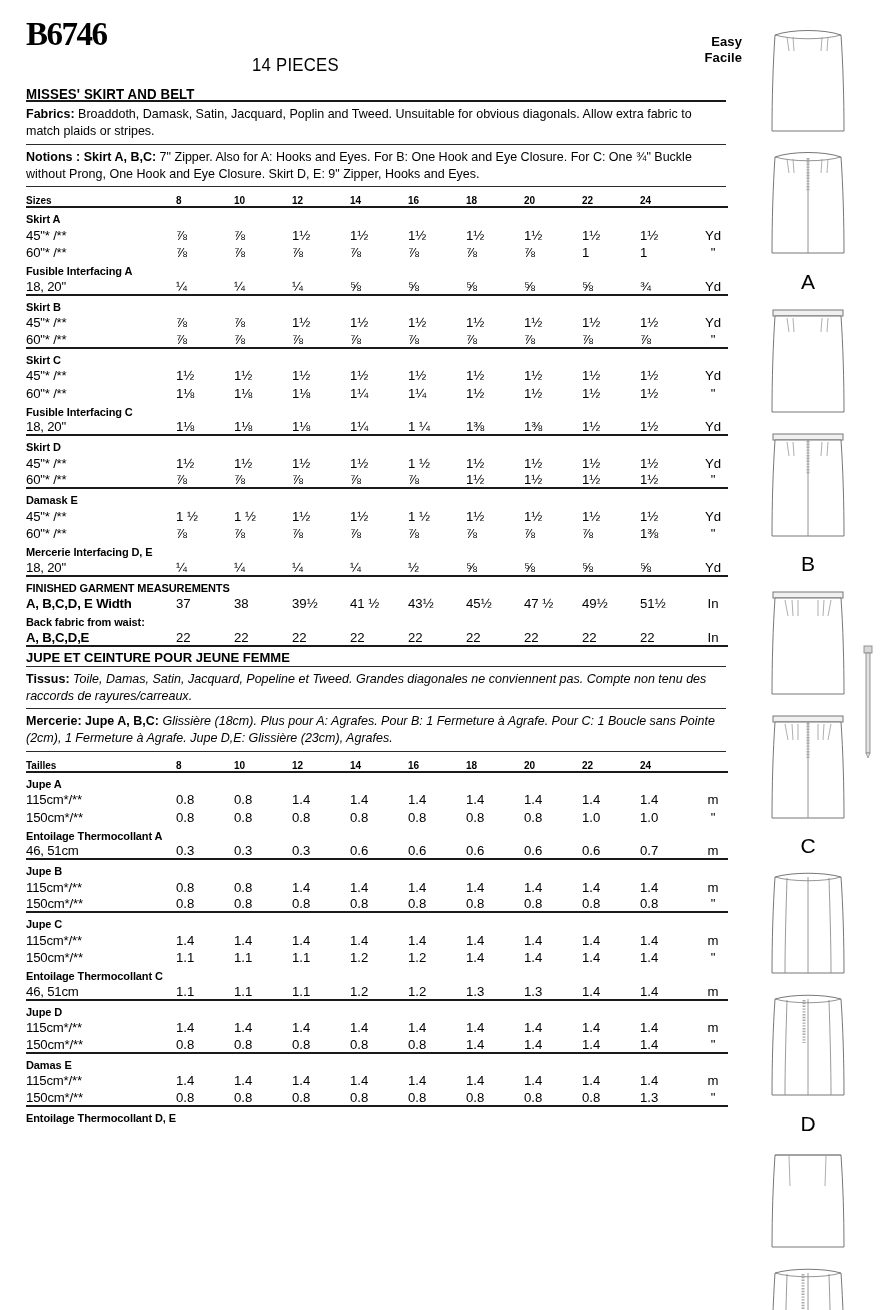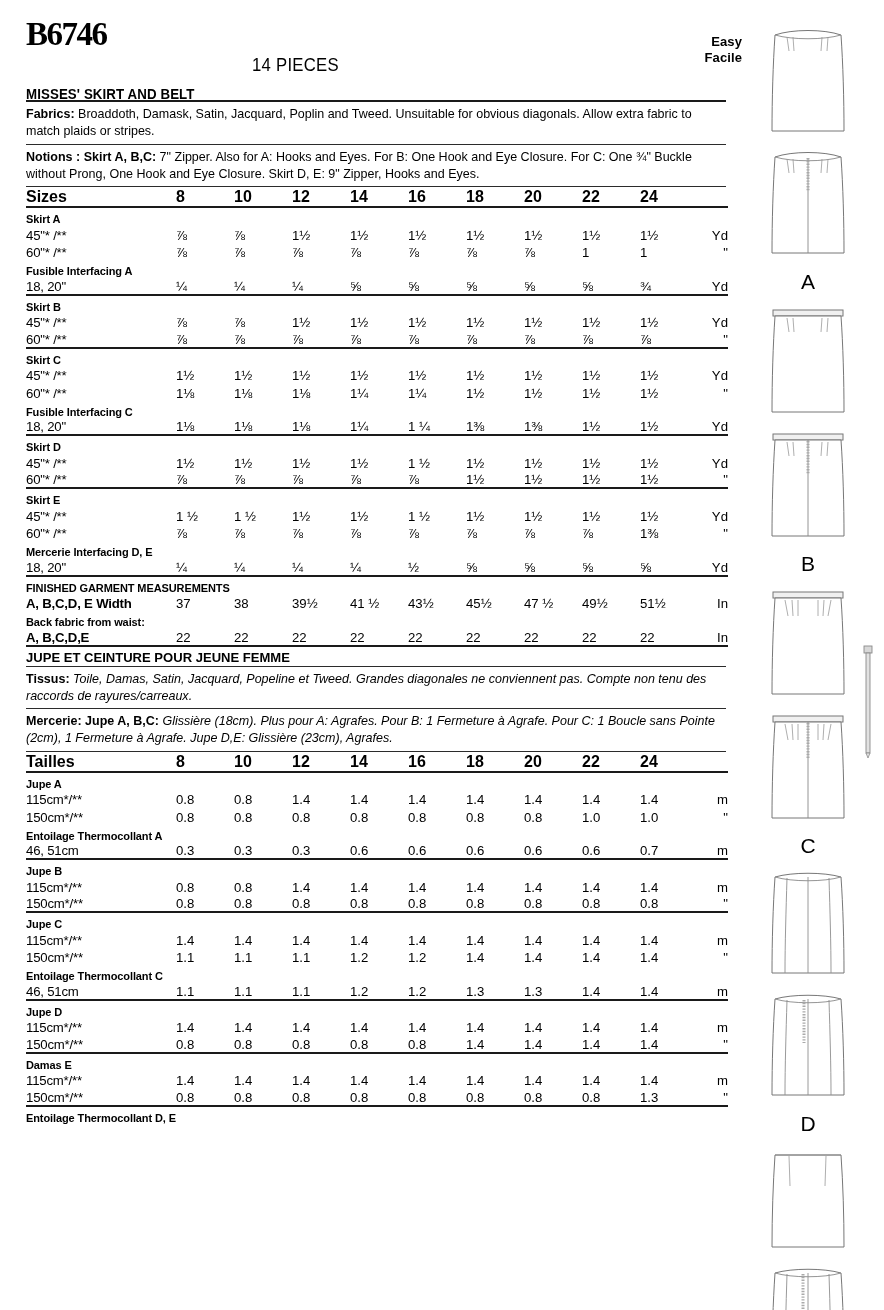--- a/index.html
+++ b/index.html
@@ -87,22 +87,22 @@
     font-weight: 800;
     font-size: 11px;
     padding-top: 2px;
     height: 17px;
     letter-spacing: -.1px;
   }
   tr.grp td.lbl { white-space: nowrap; }
   tr.dat td { height: 17.5px; font-weight: 400; }
   tr.dat td.lbl { text-align: left; letter-spacing:-.2px; }
   tr.dat td.v   { text-align: left; padding-left: 2px; }
-  tr.dat td.u   { text-align: right; padding-left: 2px; }
-  tr.hdrow td { font-weight: 800; height: 20px; font-size: 16px; }
+  tr.dat td.u   { text-align: center; padding-left: 2px; }
+  tr.hdrow td { font-weight: 800; height: 20px; font-size: 10px; }
   tr.hdrow td.v { text-align:left; padding-left:2px; font-weight:800; }
 
   .sizes-label { font-weight:800; font-size:14px; }
 
   .sep-row td { padding: 0; }
   .sep-thick { border-top: 2.3px solid #1a1a1a; height:0; font-size:0; }
 
   .sec-title {
     font-weight: 800; font-size: 13.6px;
     padding: 3px 0 1px 0;
@@ -343,21 +343,21 @@
             <td class="v">1½</td>
             <td class="v">1½</td>
             <td class="v">1½</td>
             <td class="v">1½</td>
             <td class="u">"</td>
           </tr>
           <tr class="sep-row">
             <td colspan="11" class="sep-thick"></td>
           </tr>
           <tr class="grp">
-            <td class="lbl" colspan="11">Skirt E</td>
+            <td class="lbl" colspan="11">Damask E</td>
           </tr>
           <tr class="dat">
             <td class="lbl">45"* /**</td>
             <td class="v">1 ½</td>
             <td class="v">1 ½</td>
             <td class="v">1½</td>
             <td class="v">1½</td>
             <td class="v">1 ½</td>
             <td class="v">1½</td>
             <td class="v">1½</td>

